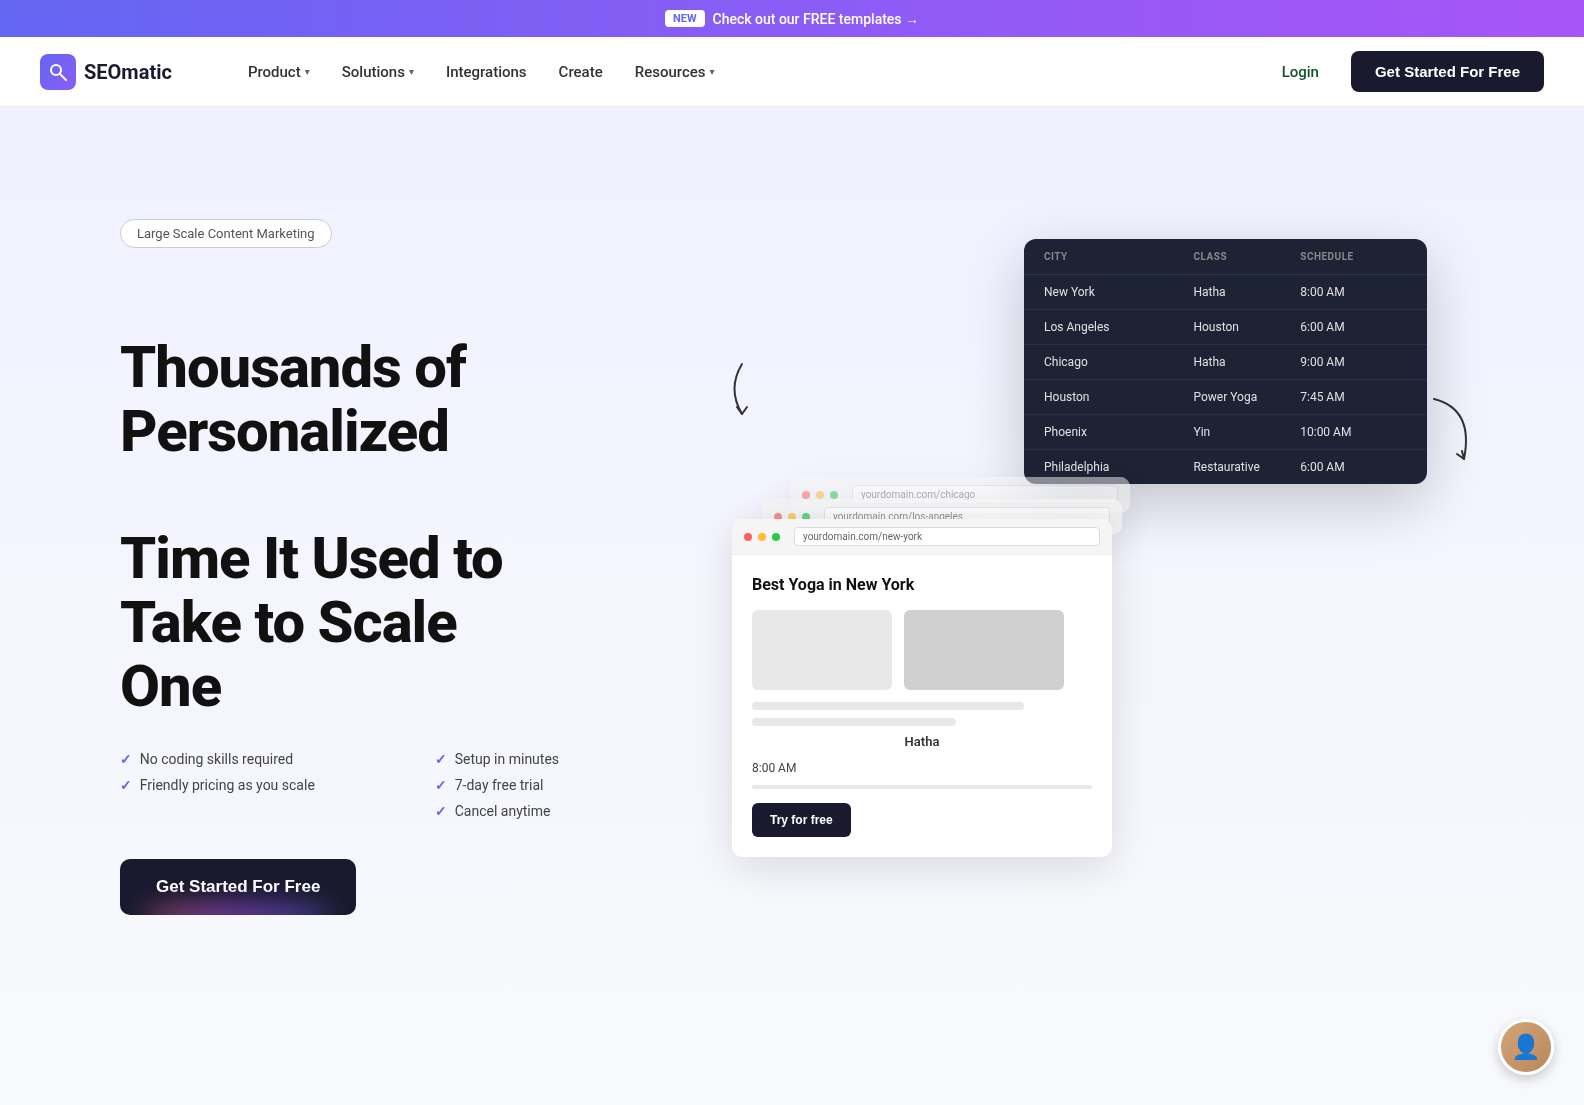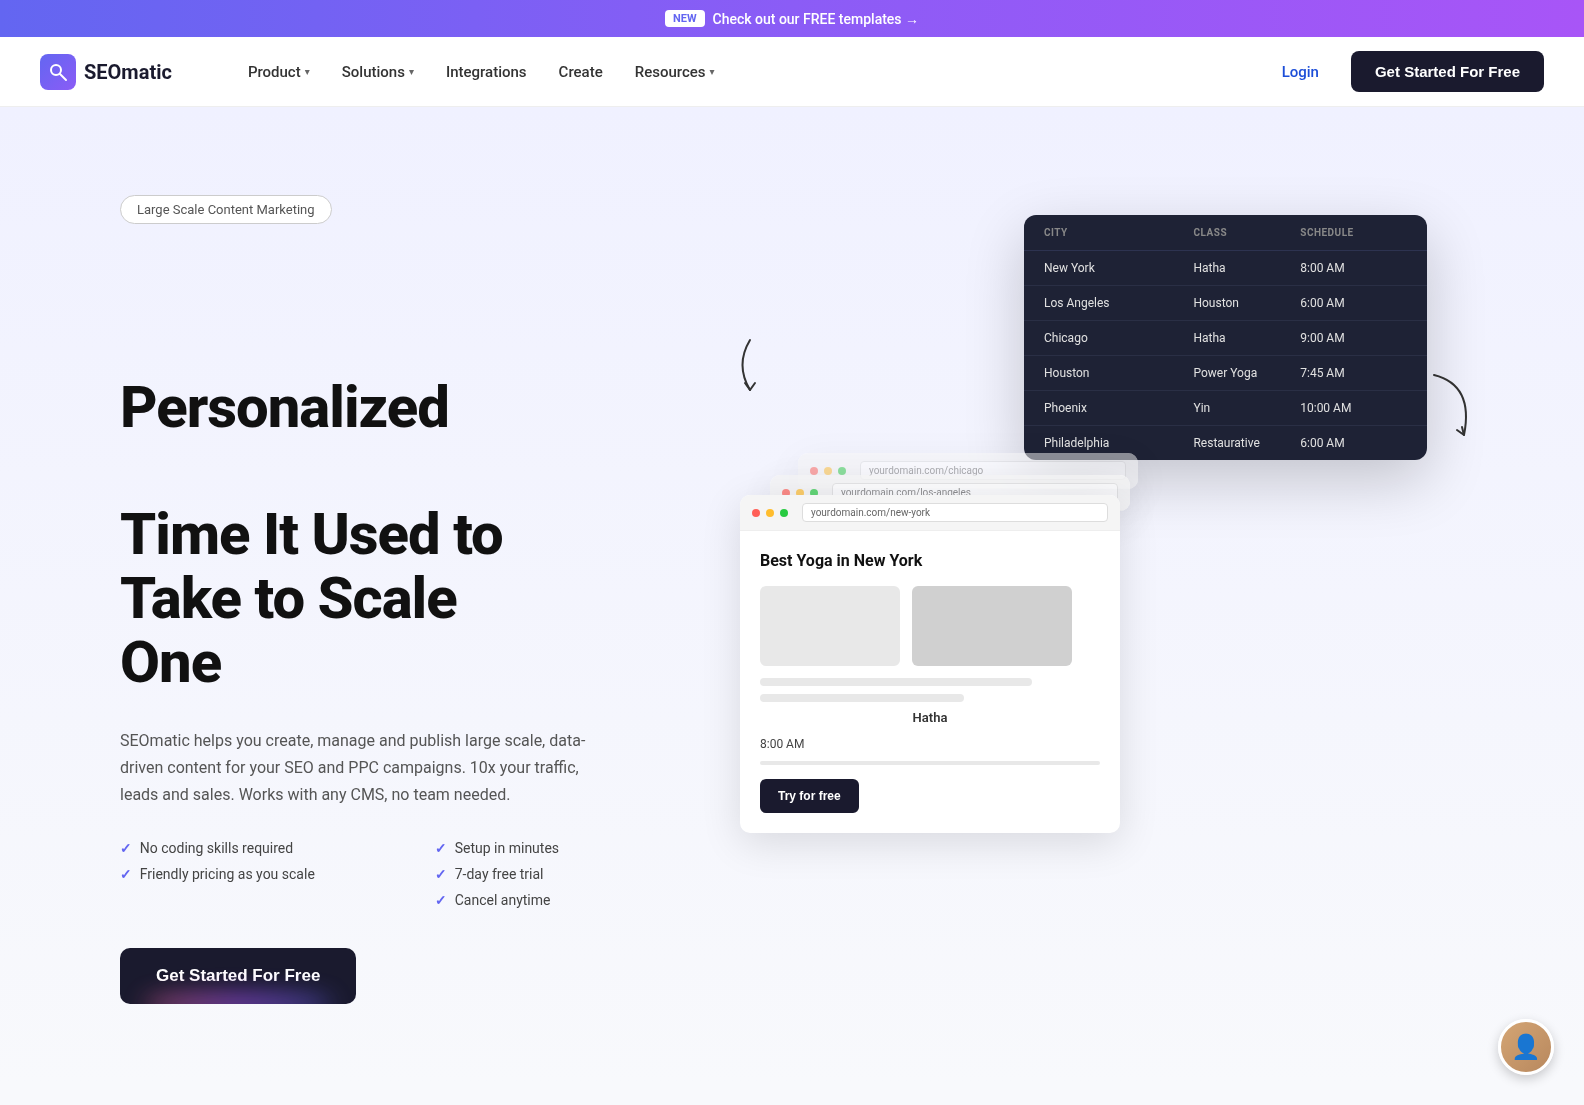--- a/index.html
+++ b/index.html
@@ -76,43 +76,43 @@
     }
     .nav-chevron { font-size: 10px; color: #666; }
     .nav-right {
       display: flex;
       align-items: center;
       gap: 16px;
       margin-left: auto;
     }
     .login-btn {
       font-size: 15px;
-      color: #1d4ed8;
+      color: #14532d;
       font-weight: 500;
       cursor: pointer;
       padding: 8px 16px;
       text-align: center;
     }
     .cta-btn-nav {
       background: #1a1a2e;
       color: white;
       border: none;
       padding: 12px 24px;
       border-radius: 8px;
       font-size: 15px;
       font-weight: 600;
       cursor: pointer;
     }
 
     
     .hero {
       display: flex;
       align-items: flex-start;
-      padding: 68px 80px 80px 120px;
-      gap: 40px;
+      padding: 92px 80px 80px 120px;
+      gap: 32px;
       max-width: 1584px;
       margin: 0 auto;
       min-height: 900px;
       position: relative;
       background: linear-gradient(180deg, #f0f1ff 0%, #f8f9fc 100%);
     }
 
     .hero-left {
       flex: 1;
       max-width: 600px;
@@ -429,29 +429,28 @@
     <button class="cta-btn-nav">Get Started For Free</button>
   </div>
 </nav>
 
 <section class="hero">
   <div class="hero-left">
     <div class="tag-pill">Large Scale Content Marketing</div>
     
     <h1 class="hero-headline">
       <br>
-      <br>
+      <span>Thousands of</span><br>
       <span>Personalized</span><br>
       <br>
       <span>Time It Used to</span><br>
       <span>Take to Scale</span><br>
       <span>One</span>
     </h1>
 
-    <p class="hero-description">SEOmatic helps you create, manage and publish large scale, data-driven content for your SEO and PPC campaigns. 10x your traffic, leads and sales. Works with any CMS, no team needed.</p>
 
     <div class="feature-checklist">
       <div class="check-item">
         <span class="check-icon">✓</span>
         <span>No coding skills required</span>
       </div>
       <div class="check-item">
         <span class="check-icon">✓</span>
         <span>Setup in minutes</span>
       </div>

